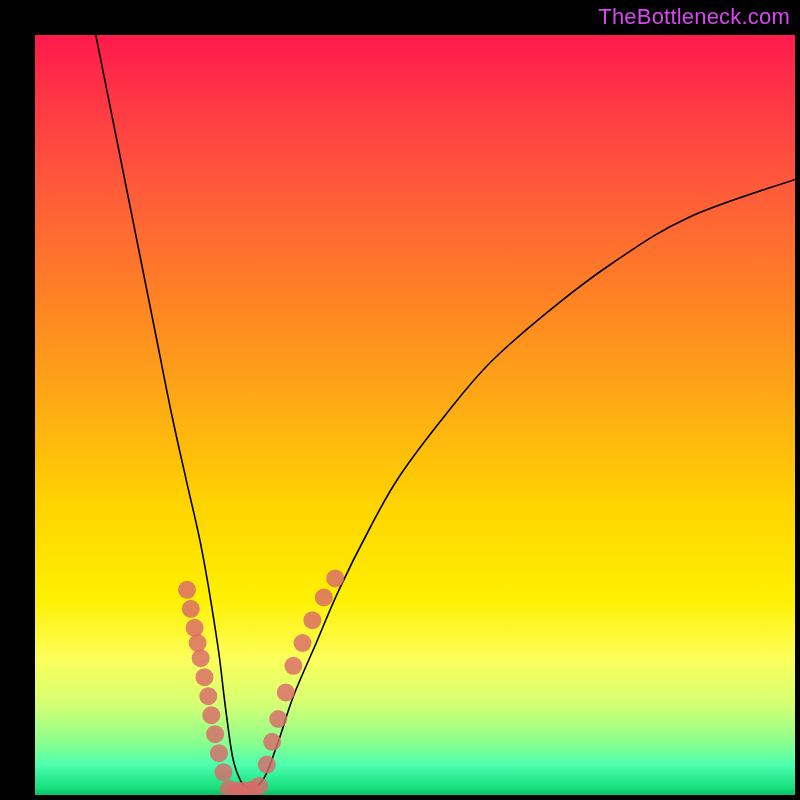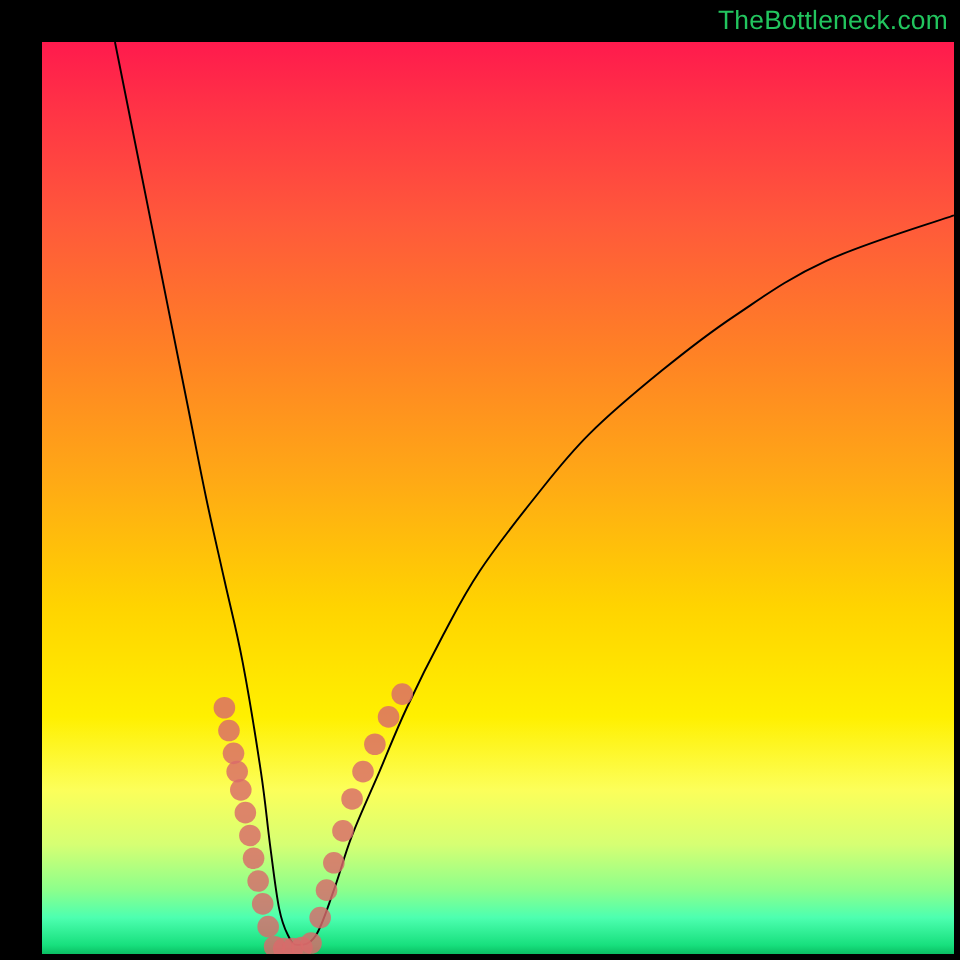--- a/index.html
+++ b/index.html
@@ -14,21 +14,21 @@
   .stage {
     position: relative;
     width: 800px;
     height: 800px;
     background: #000;
   }
   .watermark {
     position: absolute;
     top: 4px;
     right: 10px;
-    color: #22c55e;
+    color: #d946ef;
     font-size: 22px;
     letter-spacing: 0.2px;
     z-index: 5;
     user-select: none;
   }
   .plot {
     position: absolute;
     left: 35px;
     top: 35px;
     width: 760px;

